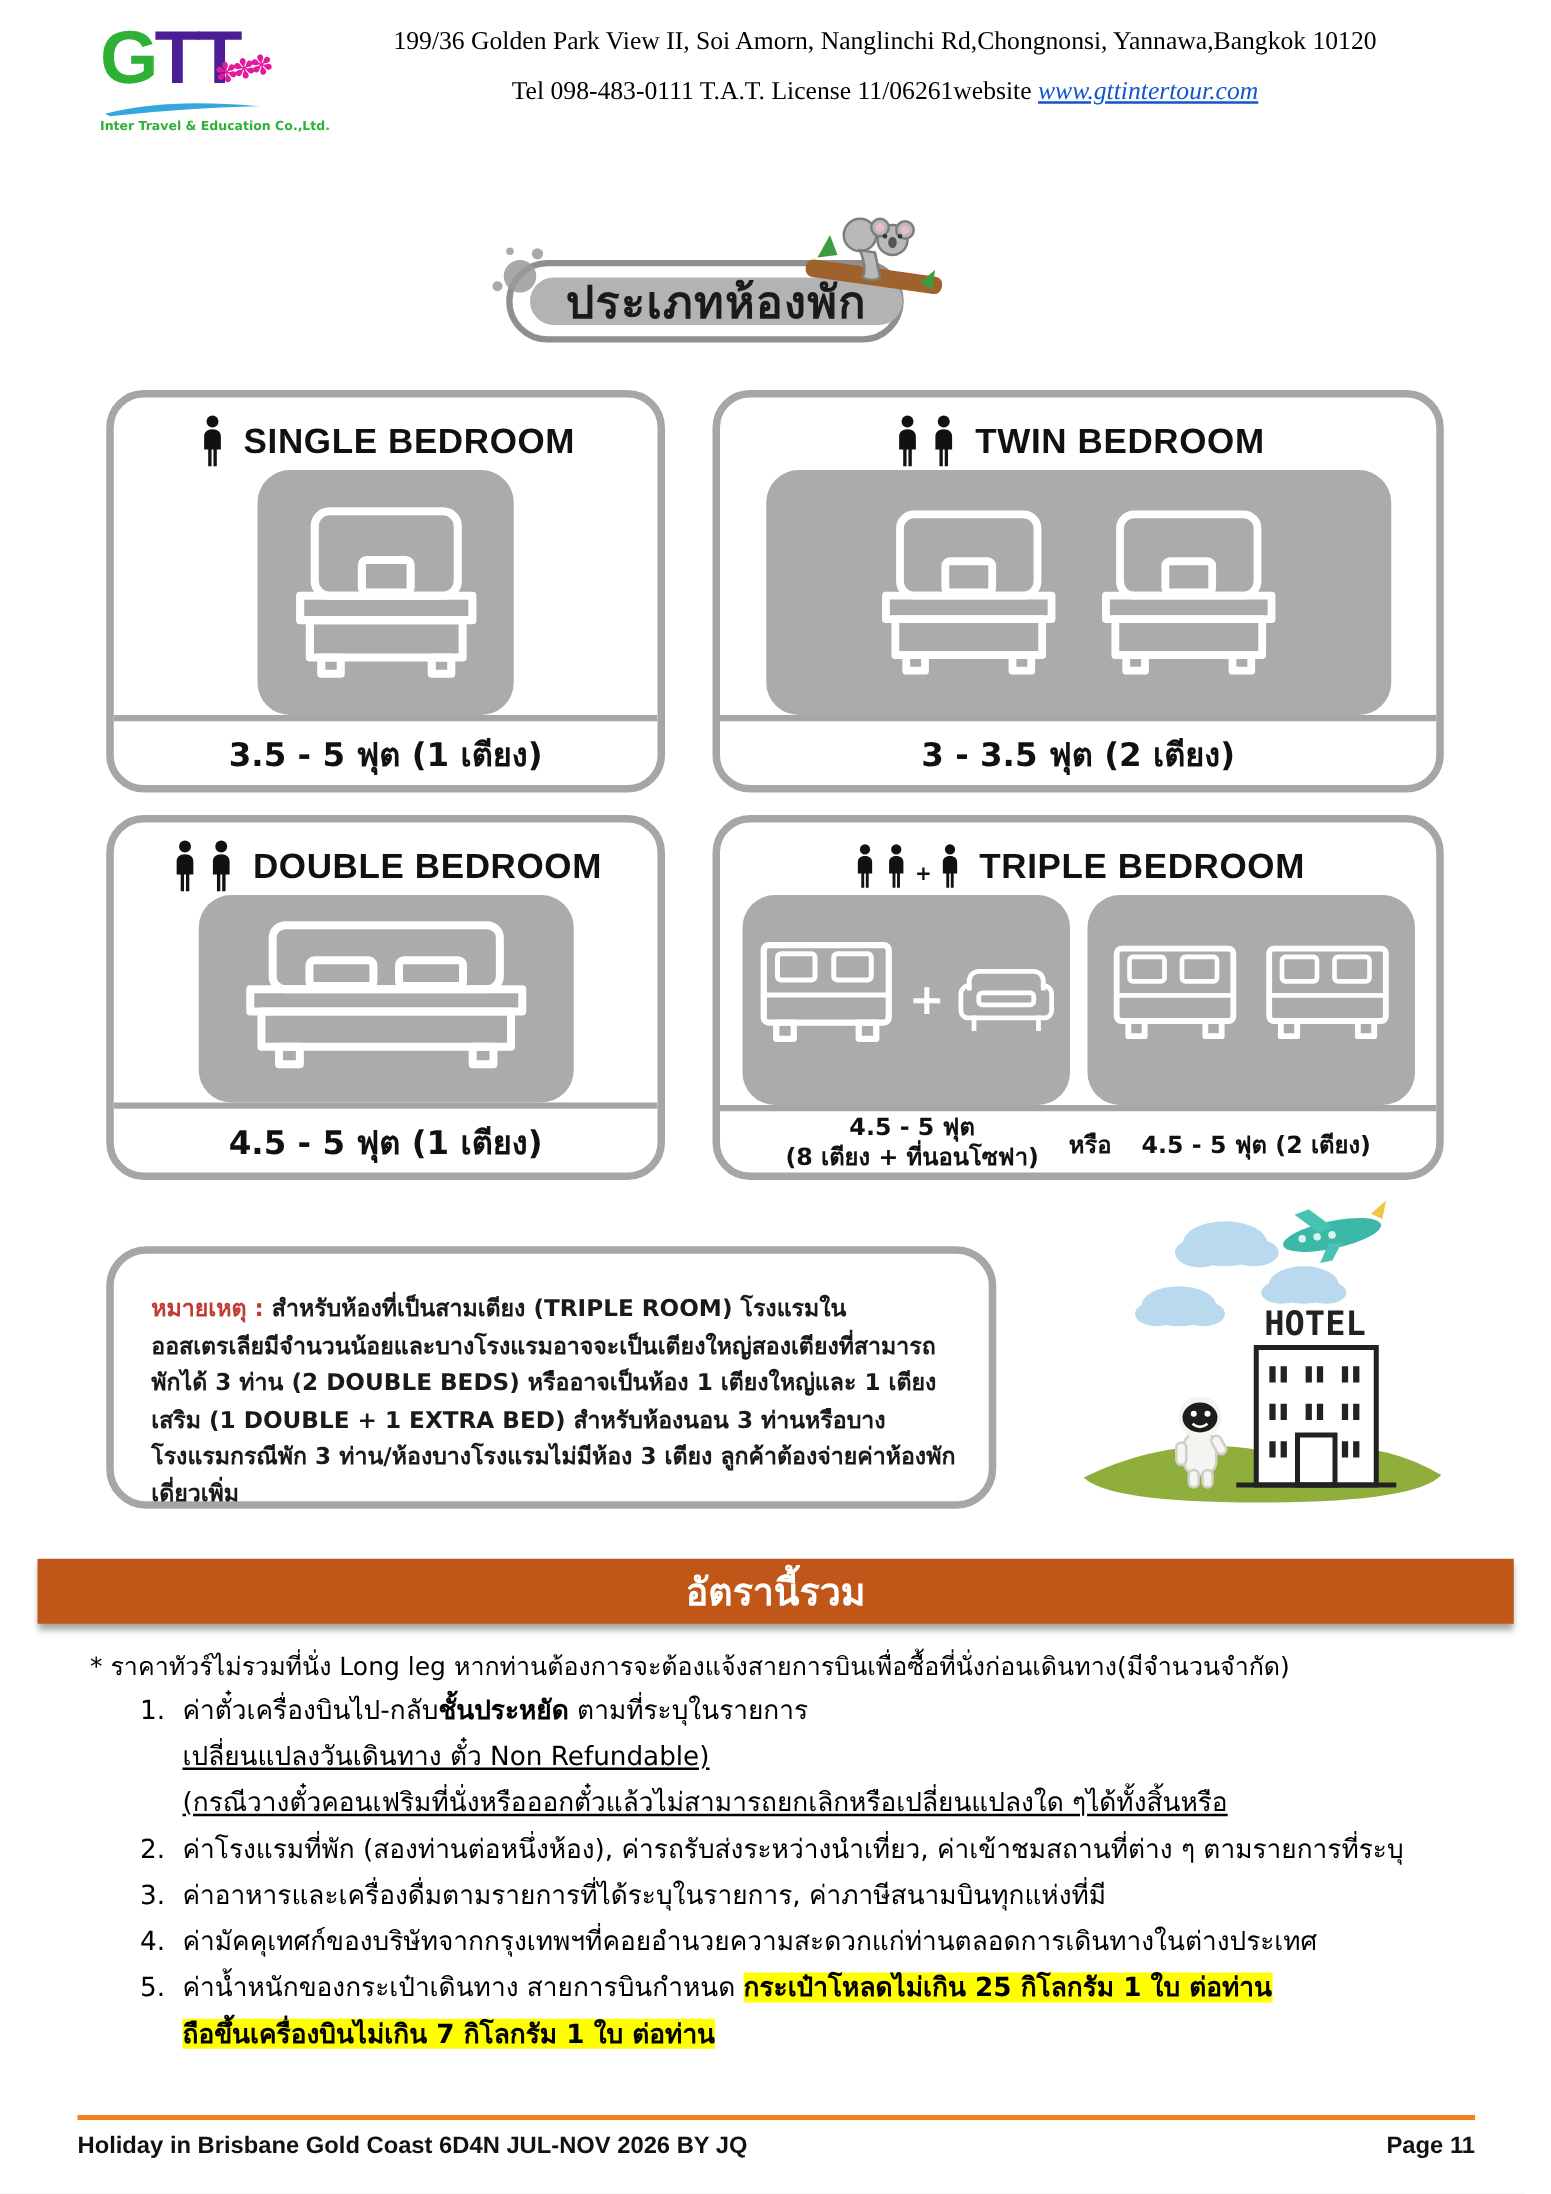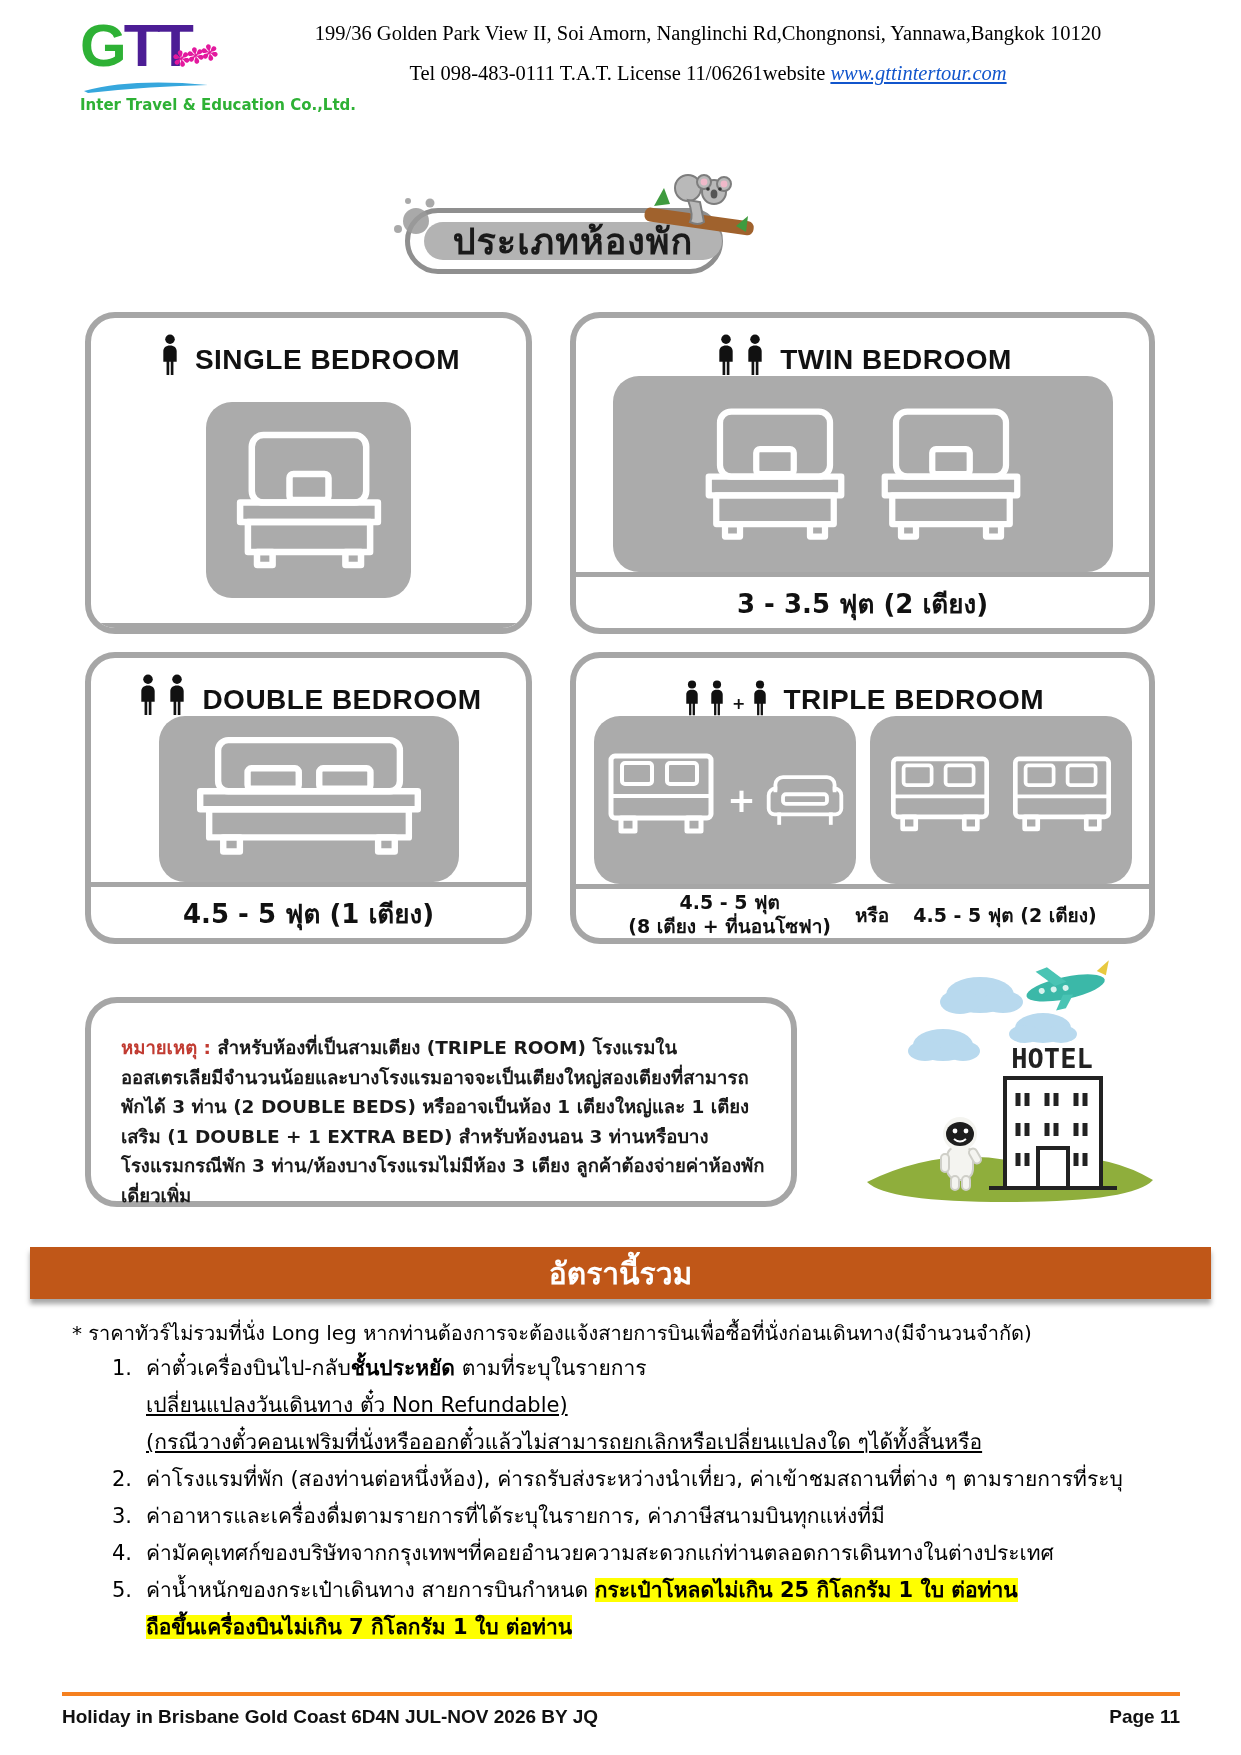--- a/index.html
+++ b/index.html
@@ -11,21 +11,21 @@
   }
 
   
   .header { position:absolute; top:16px; left:80px; right:55px; display:flex; }
   .logo { position:relative; width:150px; height:100px; flex:0 0 150px; }
   .logo-word { font-family:"Liberation Sans", sans-serif; font-weight:bold; font-size:60px; letter-spacing:-3px; line-height:60px; }
   .logo-g { color:#2eb135; }
   .logo-tt { color:#4c1d95; }
   .logo-flowers { position:absolute; left:92px; top:28px; color:#e3199e; font-size:22px; letter-spacing:-4px; transform:rotate(-12deg); }
   .logo-swoosh { position:absolute; left:2px; top:66px; width:128px; height:12px; }
-  .logo-sub { position:absolute; left:0; top:80px; color:#2eb135; font-size:15px; font-weight:bold; white-space:nowrap; }
+  .logo-sub { position:absolute; left:0; top:80px; color:#2eb135; font-size:10px; font-weight:bold; white-space:nowrap; }
   .header-text { flex:1; text-align:center; font-family:"Liberation Serif", serif; font-size:20.5px; color:#000; }
   .header-line1 { margin-top:6px; }
   .header-line2 { margin-top:17px; }
   .site-link { color:#1155cc; text-decoration:underline;font-style:italic; }
 
   
   .banner-wrap { position:absolute; top:160px; left:0; width:100%; height:140px; }
   .pill { position:absolute; left:405px; top:48px; width:318px; height:66px;
           border:5px solid #8f8f8f; border-radius:36px; background:#fff; }
   .pill-inner { position:absolute; left:14px; top:9px; right:-4px; bottom:9px;
@@ -34,21 +34,21 @@
   .pill-splash { position:absolute; left:-24px; top:-22px; width:54px; height:54px; opacity:.85; }
   .koala { position:absolute; left:636px; top:2px; width:120px; height:92px; }
 
   
   .cards { position:absolute; top:312px; left:85px; width:1070px;
            display:grid; grid-template-columns:447px 585px; column-gap:38px; row-gap:18px; }
   .room-card { border:6px solid #a6a6a6; border-radius:30px; background:#fff;
                display:flex; flex-direction:column; overflow:hidden; }
   .card-r1 { height:322px; }
   .card-r2 { height:292px; }
-  .card-head { display:flex; align-items:flex-end; justify-content:center; gap:12px; padding-top:12px; height:58px; flex:0 0 auto; }
+  .card-head { display:flex; align-items:center; justify-content:center; gap:12px; padding-top:12px; height:58px; flex:0 0 auto; }
   .persons { display:flex; align-items:center; gap:3px; }
   .person-svg { width:26px; height:42px; fill:#111; }
   .person-svg.small { width:22px; height:36px; }
   .plus-mini { font-weight:bold; font-size:16px; margin:10px 1px 0 1px; }
   .card-title { font-family:"Liberation Sans", sans-serif; font-weight:bold; font-size:28px; letter-spacing:.5px; white-space:nowrap; }
   .card-body { flex:1; display:flex; align-items:center; justify-content:center; gap:14px; }
   .tile { background:#ababab; border-radius:26px; display:flex; align-items:center; justify-content:center; gap:8px; }
   .card-divider { border-top:5px solid #a6a6a6; flex:0 0 auto; }
   .card-caption { flex:0 0 auto; height:52px; display:flex; align-items:center; justify-content:center;
                   font-weight:bold; font-size:26px; white-space:nowrap; }
@@ -156,20 +156,21 @@
             <rect x="16" y="6" width="88" height="52" rx="9"></rect>
             <rect x="45" y="36" width="30" height="20" rx="3"></rect>
             <rect x="7" y="58" width="106" height="15"></rect>
             <rect x="13" y="73" width="94" height="23"></rect>
             <rect x="20" y="96" width="12" height="10"></rect>
             <rect x="88" y="96" width="12" height="10"></rect>
           </svg>
         </div>
       </div>
       <div class="card-divider"></div>
+      <div class="card-caption">3.5 - 5 ฟุต (1 เตียง)</div>
     </div>
 
     <div class="room-card card-r1">
       <div class="card-head">
         <span class="persons">
           <svg class="person-svg" viewBox="0 0 24 44">
               <circle cx="12" cy="5.5" r="5"></circle>
               <path d="M12 12c-4.5 0-7 2.4-7 6v11h3.4v14h2.8V29h1.6v14h2.8V29H19V18c0-3.6-2.5-6-7-6z"></path>
             </svg>
           <svg class="person-svg" viewBox="0 0 24 44">

